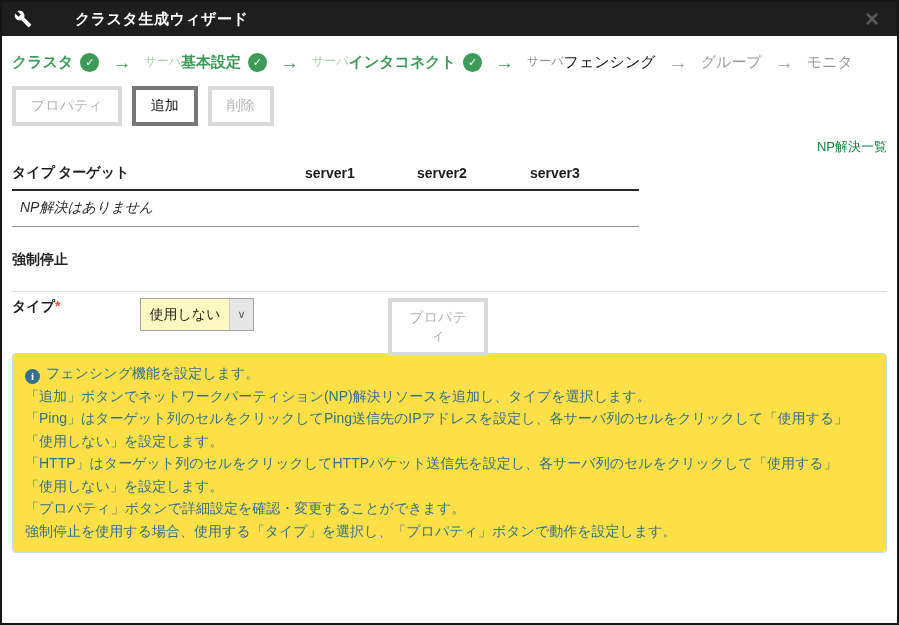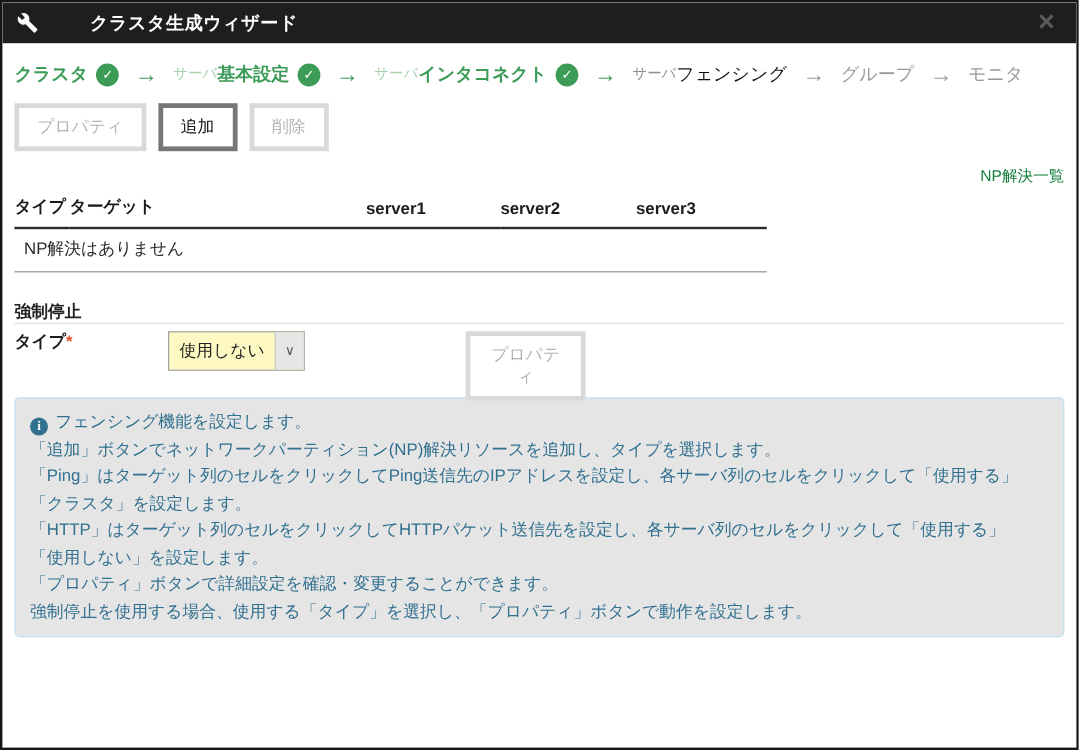--- a/index.html
+++ b/index.html
@@ -61,52 +61,53 @@
   
   .np-caption { margin-top: 12px; font-size: 13px; color: #15803d; text-align: right; }
   table.np { border-collapse: collapse; table-layout: fixed; width: 627px; margin-top: 3px; }
   table.np th {
     text-align: left; font-size: 14px; font-weight: bold; color: #1c1c1c;
     padding: 5px 0 7px 0; border-bottom: 2px solid #2a2a2a;
   }
   table.np td {
     font-size: 14px; color: #2b2b2b; padding: 8px 0 9px 8px;
     border-bottom: 1px solid #8f8f8f;
+    font-style: italic;
   }
   th.c1 { width: 46px; padding-left: 8px; }
   th.c2 { width: 247px; }
   th.c3 { width: 112px; }
   th.c4 { width: 113px; }
   th.c5 { width: auto; }
 
   .tune-row { margin-top: 14px; }
 
   
   .section-head {
     margin-top: 24px; font-size: 14px; font-weight: bold; color: #222;
-    padding-bottom: 0; border-bottom: 1px solid #e0e0e0;
+    padding-bottom: 22px; border-bottom: 1px solid #e0e0e0;
   }
   .type-row { margin-top: 6px; display: flex; align-items: flex-start; height: 40px; }
   .type-label { width: 128px; font-size: 14px; font-weight: bold; color: #1c1c1c; }
   .req { color: #e4572e; font-weight: bold; }
   .select {
     width: 114px; height: 33px; border: 1px solid #a3a3a3; background: #fef9c3;
     display: flex; align-items: stretch; cursor: pointer;
   }
   .select .val { flex: 1; display: flex; align-items: center; justify-content: center; font-size: 14px; color: #222; }
   .select .chev {
     width: 24px; background: #e6e6e6; border-left: 1px solid #c9c9c9;
     display: flex; align-items: center; justify-content: center;
     color: #555; font-size: 11px;
   }
   .type-row .btn.prop2 { margin-left: 134px; width: 100px; }
 
   
   .info {
-    margin-top: 15px; background: #e5e5e5; border: 1px solid #bfe0ee;
+    margin-top: 15px; background: #fde047; border: 1px solid #bfe0ee;
     border-radius: 4px; padding: 8px 28px 10px 12px;
     color: #31708f; font-size: 14px; line-height: 22.5px;
   }
   .info-icon {
     display: inline-flex; width: 15px; height: 15px; border-radius: 50%;
     background: #31708f; color: #fff; font-size: 11px; font-weight: bold;
     align-items: center; justify-content: center; margin-right: 6px;
     font-family: "Liberation Serif", serif; vertical-align: -2px;
   }
 </style>
@@ -205,20 +206,20 @@
       <span class="select">
         <span class="val">使用しない</span>
         <span class="chev">∨</span>
       </span>
       <button class="btn prop2 disabled">プロパティ</button>
     </div>
 
     <div class="info">
       <div class="info-line"><span class="info-icon">i</span><span>フェンシング機能を設定します。</span></div>
       <div class="info-line">「追加」ボタンでネットワークパーティション(NP)解決リソースを追加し、タイプを選択します。</div>
-      <div class="info-line">「Ping」はターゲット列のセルをクリックしてPing送信先のIPアドレスを設定し、各サーバ列のセルをクリックして「使用する」「クラスタ」を設定します。</div>
+      <div class="info-line">「Ping」はターゲット列のセルをクリックしてPing送信先のIPアドレスを設定し、各サーバ列のセルをクリックして「使用する」「使用しない」を設定します。</div>
       <div class="info-line">「HTTP」はターゲット列のセルをクリックしてHTTPパケット送信先を設定し、各サーバ列のセルをクリックして「使用する」「使用しない」を設定します。</div>
       <div class="info-line">「プロパティ」ボタンで詳細設定を確認・変更することができます。</div>
       <div class="info-line">強制停止を使用する場合、使用する「タイプ」を選択し、「プロパティ」ボタンで動作を設定します。</div>
     </div>
 
   </div>
 </div>
 
 </body></html>

